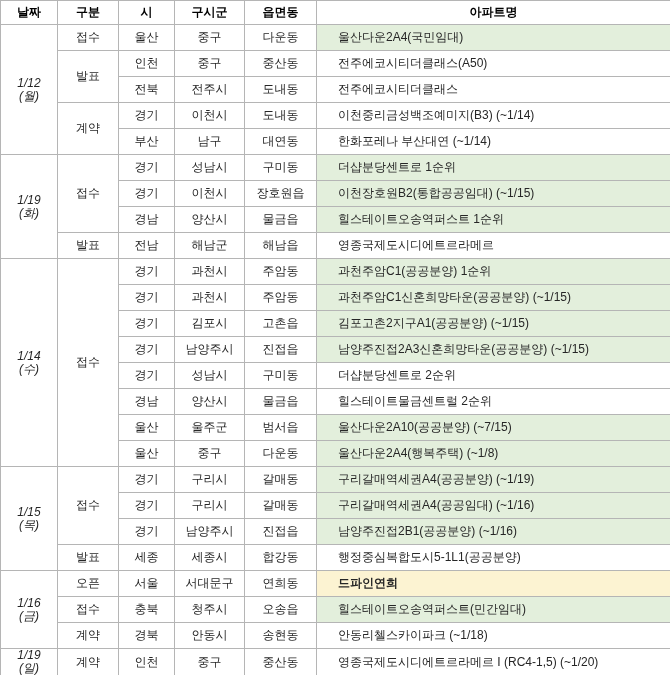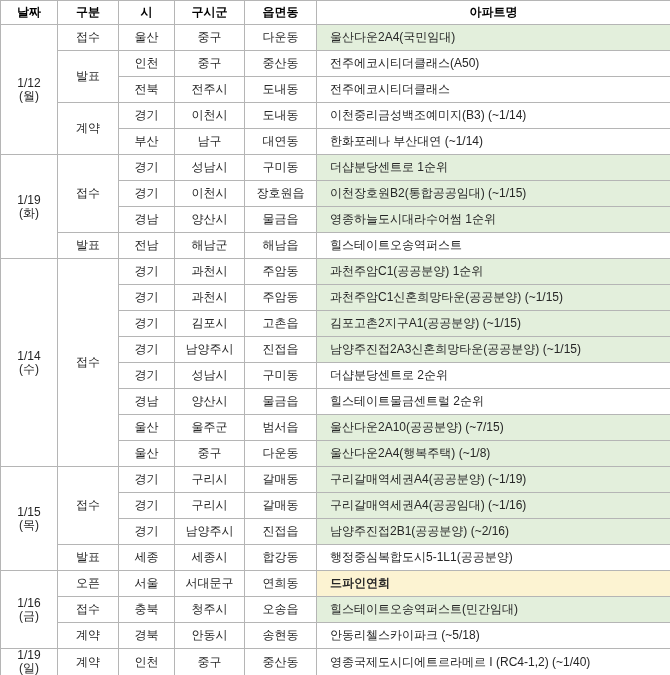--- a/index.html
+++ b/index.html
@@ -26,25 +26,25 @@
     text-align: center;
     background: #ffffff;
   }
   td {
     color: var(--body-text, #262626);
     height: 25px;
     text-align: center;
   }
   td.apt {
     text-align: left;
-    padding-left: 13px;
+    padding-left: 21px;
   }
   td.hl-green  { background: var(--hl-green, #e3efdc); }
   td.hl-yellow { background: var(--hl-yellow, #fcf3d2); font-weight: bold; }
-  td.date-cell div { line-height: 13px; }
+  td.date-cell div { line-height: 13px; font-style: italic; }
 </style>
 </head>
 <body>
 
 <div class="table-wrap">
   <table>
     <colgroup>
       <col style="width:57px">
       <col style="width:61px">
       <col style="width:56px">
@@ -114,28 +114,28 @@
         <tr>
           <td>경기</td>
           <td>이천시</td>
           <td>장호원읍</td>
           <td class="apt hl-green">이천장호원B2(통합공공임대) (~1/15)</td>
         </tr>
         <tr>
           <td>경남</td>
           <td>양산시</td>
           <td>물금읍</td>
-          <td class="apt hl-green">영종하늘도시대라수어썸 1순위</td>
+          <td class="apt hl-green">힐스테이트오송역퍼스트 1순위</td>
         </tr>
         <tr>
           <td rowspan="1">발표</td>
           <td>전남</td>
           <td>해남군</td>
           <td>해남읍</td>
-          <td class="apt">힐스테이트오송역퍼스트</td>
+          <td class="apt">영종국제도시디에트르라메르</td>
         </tr>
         <tr>
           <td rowspan="8" class="date-cell">
             <div>1/14</div>
             <div>(수)</div>
           </td>
           <td rowspan="8">접수</td>
           <td>경기</td>
           <td>과천시</td>
           <td>주암동</td>
@@ -197,21 +197,21 @@
         <tr>
           <td>경기</td>
           <td>구리시</td>
           <td>갈매동</td>
           <td class="apt hl-green">구리갈매역세권A4(공공임대) (~1/16)</td>
         </tr>
         <tr>
           <td>경기</td>
           <td>남양주시</td>
           <td>진접읍</td>
-          <td class="apt hl-green">남양주진접2B1(공공분양) (~2/16)</td>
+          <td class="apt hl-green">남양주진접2B1(공공분양) (~1/16)</td>
         </tr>
         <tr>
           <td rowspan="1">발표</td>
           <td>세종</td>
           <td>세종시</td>
           <td>합강동</td>
           <td class="apt">행정중심복합도시5-1L1(공공분양)</td>
         </tr>
         <tr>
           <td rowspan="3" class="date-cell">
@@ -229,28 +229,28 @@
           <td>충북</td>
           <td>청주시</td>
           <td>오송읍</td>
           <td class="apt hl-green">힐스테이트오송역퍼스트(민간임대)</td>
         </tr>
         <tr>
           <td rowspan="1">계약</td>
           <td>경북</td>
           <td>안동시</td>
           <td>송현동</td>
-          <td class="apt">안동리첼스카이파크 (~5/18)</td>
+          <td class="apt">안동리첼스카이파크 (~1/18)</td>
         </tr>
         <tr>
           <td rowspan="1" class="date-cell">
             <div>1/19</div>
             <div>(일)</div>
           </td>
           <td rowspan="1">계약</td>
           <td>인천</td>
           <td>중구</td>
           <td>중산동</td>
-          <td class="apt">영종국제도시디에트르라메르 I (RC4-1,2) (~1/40)</td>
+          <td class="apt">영종국제도시디에트르라메르 I (RC4-1,5) (~1/20)</td>
         </tr>
       </tbody>
   </table>
 </div>
 
 </body></html>

